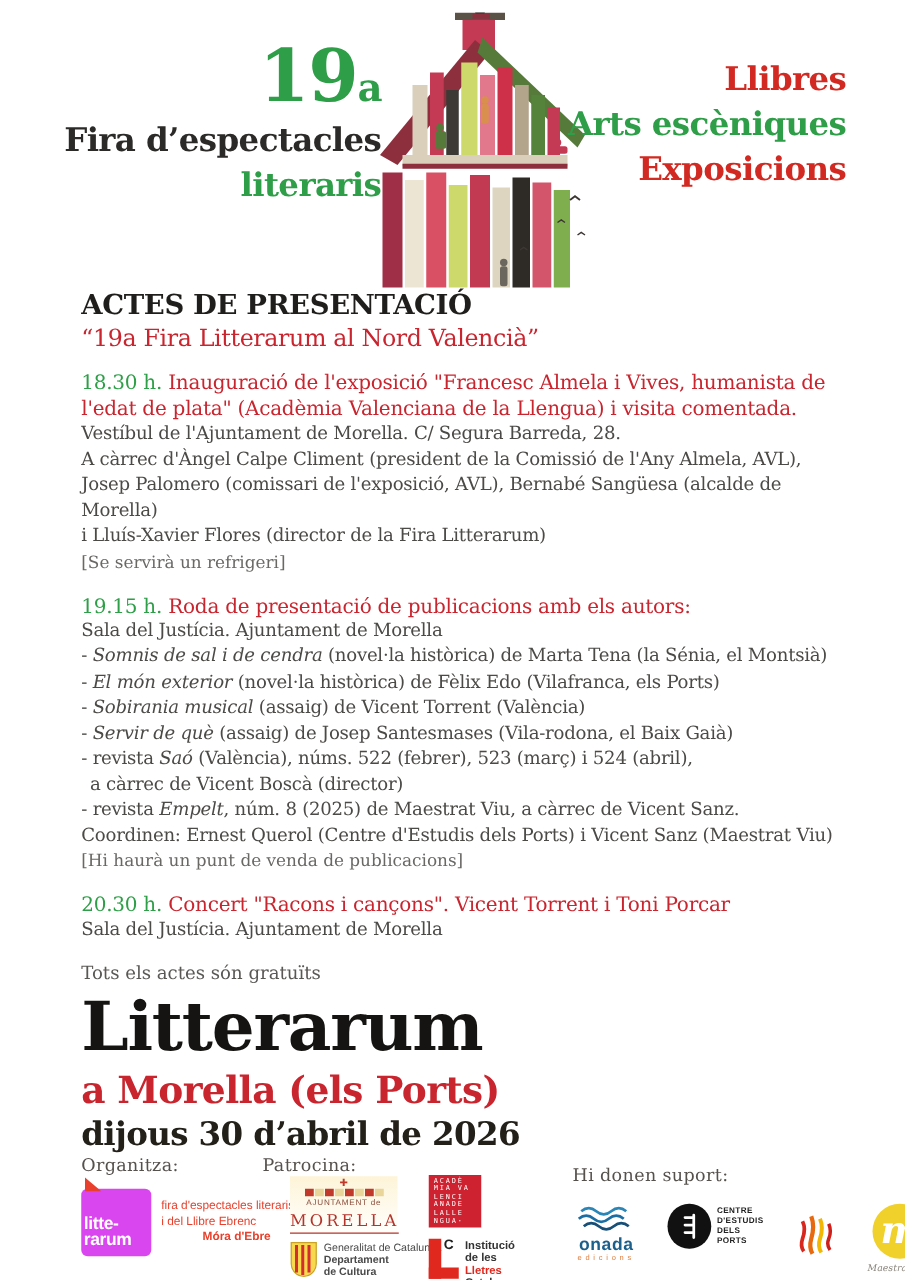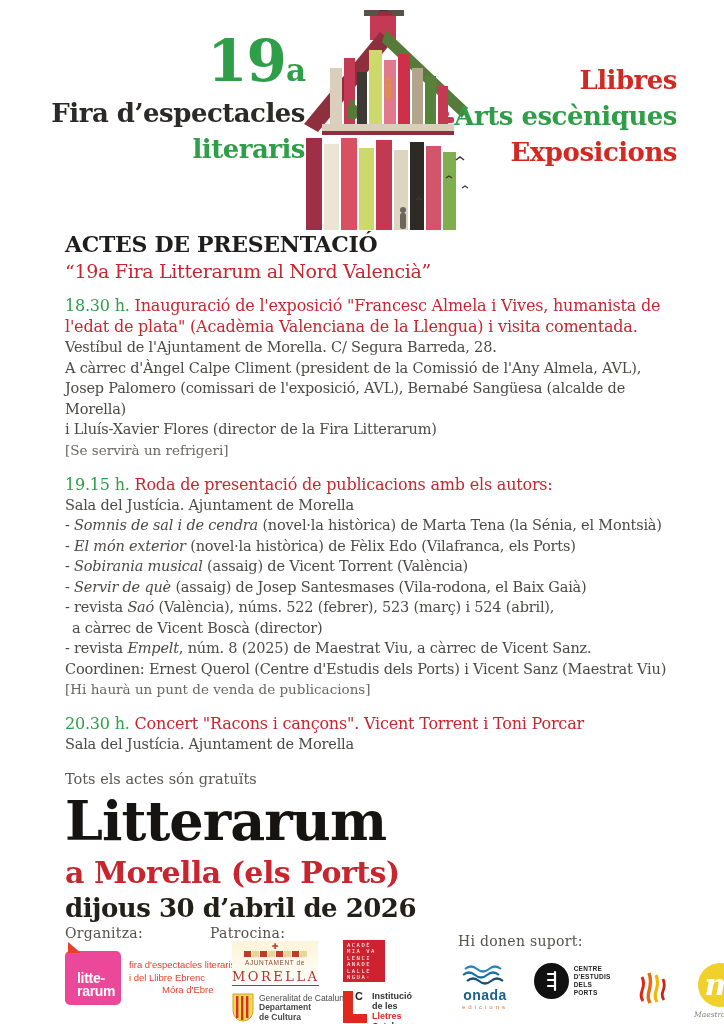--- a/index.html
+++ b/index.html
@@ -14,21 +14,21 @@
 
   
   .header-left { position:absolute; left:40px; top:32px; width:265px; text-align:right; }
   .edition { font-size:58px; font-weight:bold; line-height:1; letter-spacing:-1px; }
   .edition .suffix { font-size:31px; }
   .hl-title1 { font-size:26px; font-weight:bold; color:#2b2a28; margin-top:8px; letter-spacing:-0.5px; }
   .hl-title2 { font-size:26px; font-weight:bold; margin-top:6px; letter-spacing:-0.5px; }
 
   .illustration { position:absolute; left:296px; top:10px; width:184px; height:228px; }
 
-  .header-right { position:absolute; right:47px; top:62px; text-align:right; }
+  .header-right { position:absolute; right:47px; top:46px; text-align:right; }
   .topic { font-size:26px; font-weight:bold; line-height:36px; letter-spacing:-0.5px; }
 
   
   .actes { position:absolute; left:65px; top:231px; }
   .actes-h { font-size:22px; font-weight:bold; color:#1f1e1c; letter-spacing:-0.3px; }
   .actes-sub { font-size:19px; font-weight:normal; margin-top:3px; letter-spacing:-0.3px; }
 
   
   .main-col { position:absolute; left:65px; top:295px; width:615px; }
   .event { margin-bottom:14px; }
@@ -41,29 +41,29 @@
   .free-note { font-size:14.5px; color:#5a5855; margin:16px 0 6px 0; }
 
   .big-title .brand { font-size:54px; font-weight:bold; color:#161412; line-height:1.05; letter-spacing:-1px; }
   .big-title .loc   { font-size:30px; font-weight:bold; margin-top:6px; letter-spacing:-0.5px; }
   .big-title .date  { font-size:26px; font-weight:bold; color:#222019; margin-top:3px; letter-spacing:-0.5px; }
 
   
   .footer-label { font-size:14px; color:#55514d; letter-spacing:0.3px; }
   .org-group { position:absolute; left:65px; top:925px; }
   .org-row { display:flex; align-items:center; margin-top:10px; }
-  .lit-box { width:56px; height:54px; background:#ec4899; border-radius:5px; position:relative;
+  .lit-box { width:56px; height:54px; background:#d946ef; border-radius:5px; position:relative;
              color:#fff; font-family:"Liberation Sans",sans-serif; font-weight:bold;
              font-size:14px; line-height:13px; letter-spacing:-0.3px;
-             display:flex; flex-direction:column; justify-content:flex-end; padding:7px 12px; }
+             display:flex; flex-direction:column; justify-content:flex-end; padding:7px 2px; }
   .lit-box::before { content:""; position:absolute; top:-9px; left:3px; width:0; height:0;
              border-right:13px solid transparent; border-bottom:11px solid #e8402c; }
   .lit-tags { margin-left:8px; font-family:"Liberation Sans",sans-serif; color:#e8402c;
              font-size:9.5px; line-height:12.5px; }
-  .lit-tags .b { font-weight:normal;padding-left:33px; }
+  .lit-tags .b { font-weight:bold;padding-left:33px; }
 
   .pat-group { position:absolute; left:210px; top:925px; width:215px; height:95px; }
   .morella-logo { position:absolute; left:22px; top:16px; width:86px; text-align:center;
              background:linear-gradient(#fdf4d8,#fff); padding:2px 0; }
   .m-cross { color:#c0392b; font-size:8px; line-height:7px; }
   .m-checks { display:flex; justify-content:center; gap:1px; margin:1px 0 2px 0; }
   .m-checks span { width:7px; height:6px; background:#c0392b; display:inline-block; }
   .m-checks span:nth-child(even){ background:#e9d49a; }
   .m-aj { font-size:6.5px; color:#8a4a3a; letter-spacing:0.6px; font-family:"Liberation Sans",sans-serif; }
   .m-name { font-size:13px; color:#b5332a; letter-spacing:2.5px; border-bottom:1.5px solid #b5332a;

